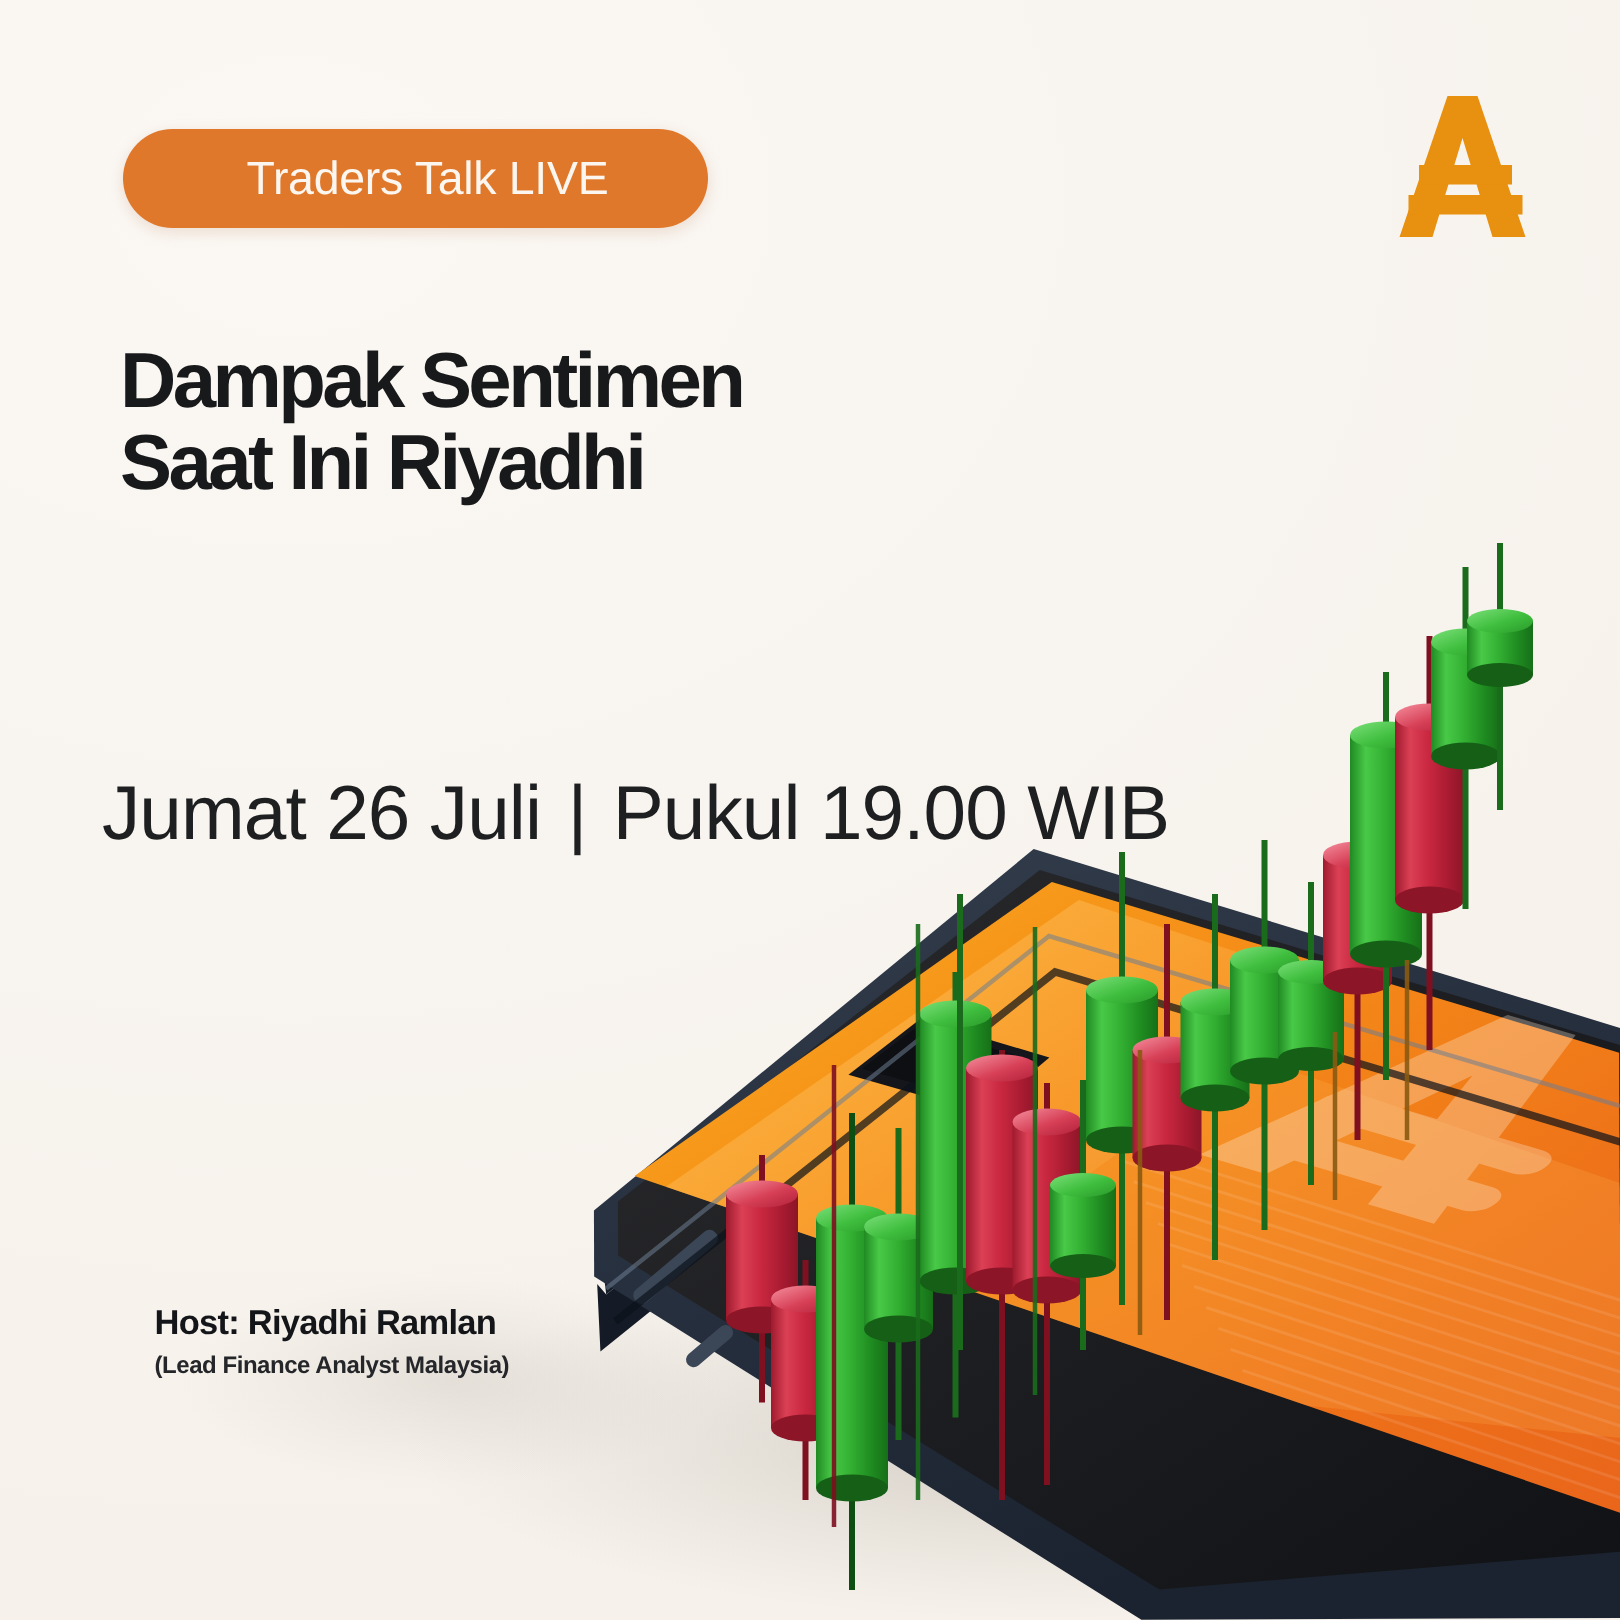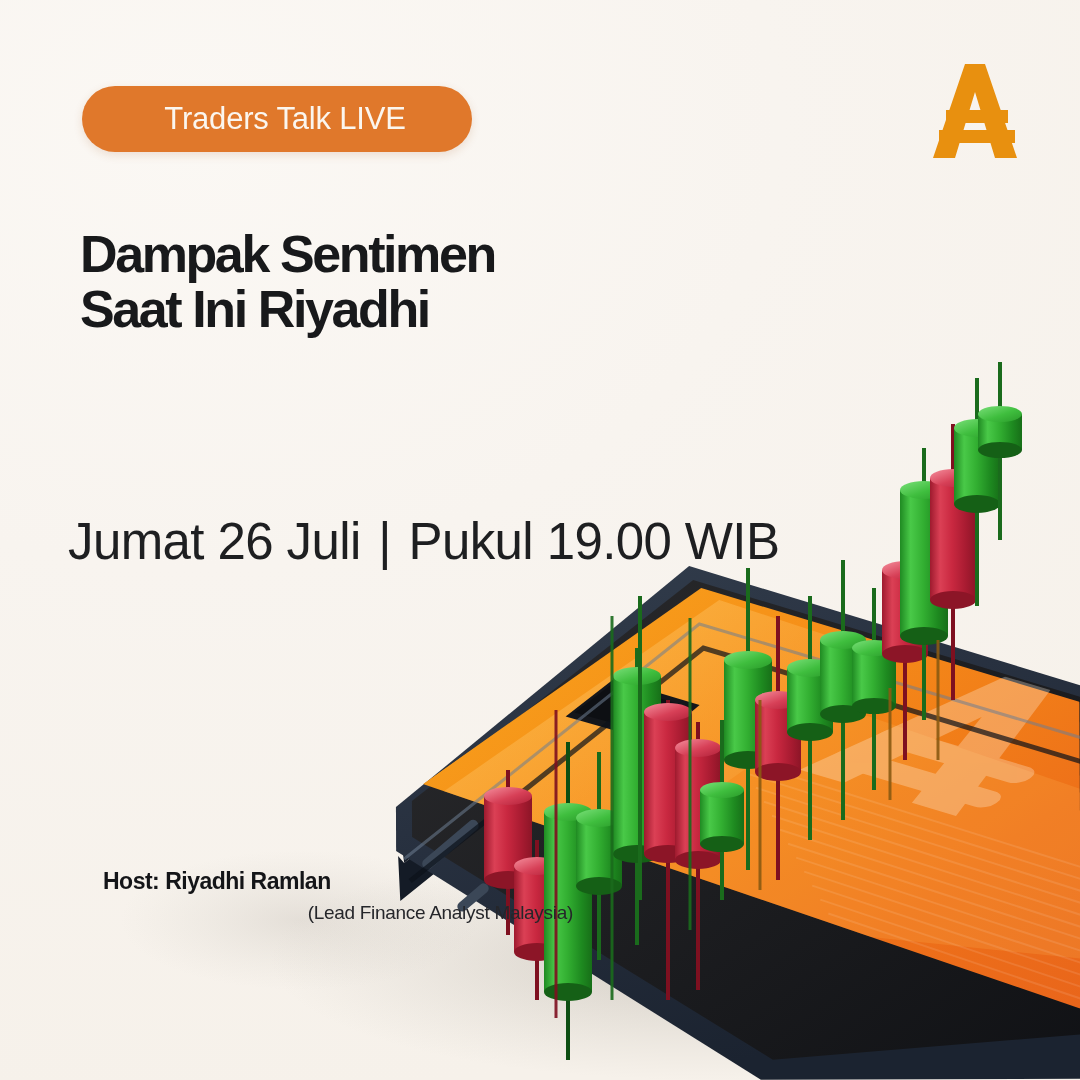--- a/index.html
+++ b/index.html
@@ -49,21 +49,21 @@
     position:absolute;left:68px;top:512px;
     color:#1E1F21;font-size:51px;font-weight:normal;letter-spacing:-0.6px;
     white-space:nowrap;
   }
   .datetime .sep{font-weight:300;padding:0 4px;}
 
   
   .credits{position:absolute;left:78px;top:866px;width:470px;z-index:40;margin-left:25px;}
   .cred-block{margin-bottom:34px;}
   .cred-name{color:#141518;font-size:23px;font-weight:bold;letter-spacing:-0.5px;line-height:1.35;}
-  .cred-role{color:#25262A;font-size:19px;font-weight:normal;letter-spacing:-0.3px;line-height:1.45;margin-top:2px;text-align:right;}
+  .cred-role{color:#25262A;font-size:16px;font-weight:bold;letter-spacing:-0.3px;line-height:1.45;margin-top:2px;}
 
   
   #art{position:absolute;left:0;top:0;width:1080px;height:1080px;z-index:5;pointer-events:none;}
 </style>
 </head>
 <body>
 
 <div id="poster">
 
   <svg id="art" viewBox="0 0 1080 1080">

